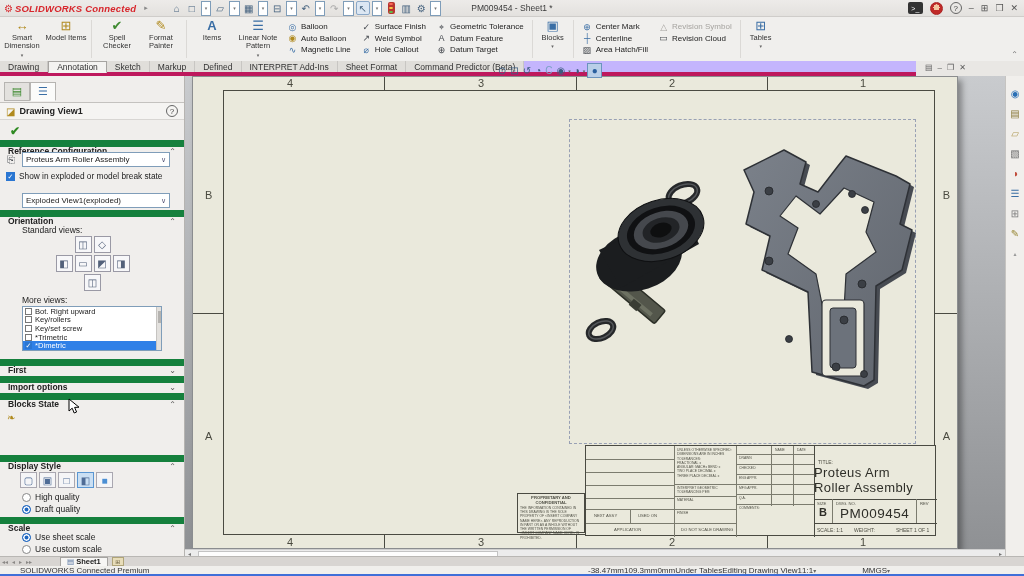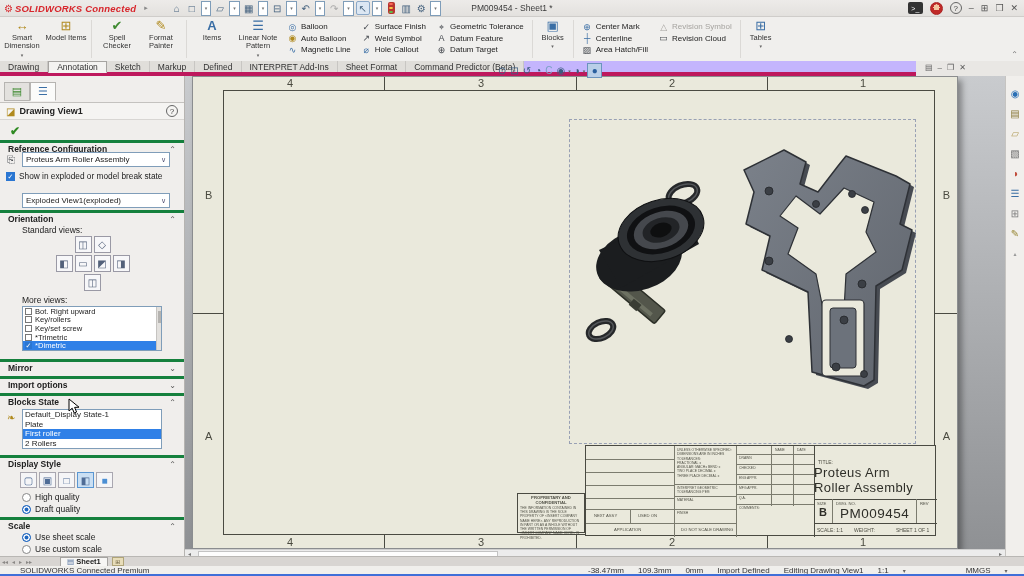--- a/index.html
+++ b/index.html
@@ -43,21 +43,21 @@
 
 #panel{position:absolute;left:0;top:76px;width:185px;height:480px;background:#f0eeec;border-right:1px solid #b6b4b1;overflow:hidden;z-index:10}
 .ptabs{position:absolute;left:4px;top:6px;display:flex}
 .ptab{width:26px;height:19px;display:flex;align-items:center;justify-content:center;font-size:11px;border:1px solid #b6b4b1;background:#e3e1de}
 .ptab.active{background:#fbfbfa;border-bottom-color:#fbfbfa}
 .phead{position:absolute;left:0;top:26px;width:100%;height:18px;border-top:1px solid #c4c2bf;border-bottom:1px solid #d8d6d3;display:flex;align-items:center;padding:0 6px;background:#f5f4f2}
 .phead .ic{color:#b08a1e;font-size:10px;margin-right:4px}
 .phead .t{font-weight:700;font-size:9px}
 .phead .help{margin-left:auto}
 .pcheck{position:absolute;left:10px;top:48px;color:#2f8a22;font-size:12px;font-weight:700}
-.sec{position:absolute;left:0;width:100%;height:15px;border-top:3px solid #15803d;display:flex;align-items:center;padding:0 8px;background:#f0eeec}
+.sec{position:absolute;left:0;width:100%;height:15px;border-top:7px solid #15803d;display:flex;align-items:center;padding:0 8px;background:#f0eeec}
 .sec .t{font-weight:700;font-size:8.5px;color:#222}
 .sec .ch{margin-left:auto;color:#555;font-size:8px}
 .dd{background:#fff;border:1px solid #7f9db9;display:flex;align-items:center;padding:0 3px;font-size:8px;height:15px;color:#222}
 .dd .ar{margin-left:auto;color:#557;font-size:7px}
 .cbx{width:9px;height:9px;border:1px solid #777;background:#fff;display:inline-flex;align-items:center;justify-content:center;font-size:7px;color:#fff;flex:none}
 .cbx.on{background:#2a76d2;border-color:#2a76d2}
 .rad{width:9px;height:9px;border:1px solid #888;border-radius:50%;background:#fff;display:inline-block;position:relative;flex:none}
 .rad.on{border-color:#1e66c0;background:#1e66c0;box-shadow:inset 0 0 0 1.5px #fff}
 .lbox{background:#fff;border:1px solid #7f9db9;overflow:hidden;position:absolute}
 .lrow{display:flex;align-items:center;gap:3px;height:8.6px;padding:0 2px;font-size:7.6px;white-space:nowrap}
@@ -98,21 +98,21 @@
 #taskpane{position:absolute;left:1005px;top:76px;width:19px;height:481px;background:#f1efec;border-left:1px solid #c6c4c1;display:flex;flex-direction:column;align-items:center;padding-top:10px;gap:5px;z-index:20}
 .tp{width:15px;height:15px;display:flex;align-items:center;justify-content:center;font-size:10px}
 
 #sheetbar{position:absolute;left:0;top:556px;width:1024px;height:10px;background:#d8d5d2;border-top:1px solid #b9b7b4;display:flex;align-items:center;font-size:7px;z-index:40}
 .nav{color:#8b8986;font-size:6px;padding:0 2px}
 #sheettab{background:#f7f6f4;border:1px solid #a6a4a1;height:10px;display:flex;align-items:center;padding:0 6px;font-weight:700;font-size:7.5px;gap:2px;margin-left:26px}
 .addsheet{width:12px;height:9px;background:#e8ddb9;border:1px solid #b0a478;margin-left:4px;display:flex;align-items:center;justify-content:center;font-size:6px;color:#6d6344}
 
 #statusbar{position:absolute;left:0;top:566px;width:1024px;height:8px;background:#f0efec;display:flex;align-items:center;font-size:8px;color:#333;z-index:40}
 #statusbar .brand{padding-left:20px}
-#sb-right{position:absolute;left:588px;display:flex;gap:14px;align-items:center}
+#sb-right{position:absolute;left:588px;display:flex;align-items:center}
 #bluebar{position:absolute;left:0;top:574px;width:1024px;height:2px;background:#3f6fd8;z-index:41}
 
 #cursor{position:absolute;left:68px;top:398px;z-index:90}
 </style>
 </head>
 <body>
 
 <div id="titlebar">
   <span class="sw-gear">⚙</span>
   <span class="sw-name">SOLIDWORKS Connected</span>
@@ -368,47 +368,33 @@
     <div class="lrow sel">
         <span class="cbx on">✓</span>
         <span>*Dimetric</span>
       </div>
     <div class="scrollv" style="right:0;top:0;height:45px">
         <i></i>
       </div>
   </div>
 
   <div class="sec" style="top:283px">
-    <span class="t">Mirror</span>
+    <span class="t">First</span>
     <span class="ch">⌄</span>
   </div>
   <div class="sec" style="top:300px">
     <span class="t">Import options</span>
     <span class="ch">⌄</span>
   </div>
 
   <div class="sec" style="top:317px">
     <span class="t">Blocks State</span>
     <span class="ch">⌃</span>
   </div>
   <span class="abs c-gold" style="left:7px;top:336px;font-size:10px">❧</span>
-  <div class="lbox" style="left:22px;top:333px;width:140px;height:40px">
-    <div class="lrow" style="height:9.5px;font-size:8px">
-        <span>Default_Display State-1</span>
-      </div>
-    <div class="lrow" style="height:9.5px;font-size:8px">
-        <span>Plate</span>
-      </div>
-    <div class="lrow sel" style="height:9.5px;font-size:8px">
-        <span>First roller</span>
-      </div>
-    <div class="lrow" style="height:9.5px;font-size:8px">
-        <span>2 Rollers</span>
-      </div>
-  </div>
 
   <div class="sec" style="top:379px">
     <span class="t">Display Style</span>
     <span class="ch">⌃</span>
   </div>
   <div class="abs" style="left:20px;top:396px;display:flex">
     <span class="stylebtn">▢</span>
     <span class="stylebtn">▣</span>
     <span class="stylebtn">□</span>
     <span class="stylebtn on">◧</span>
@@ -644,21 +630,21 @@
   </span>
   <span class="addsheet">⊞</span>
 </div>
 
 <div id="statusbar">
   <span class="brand">SOLIDWORKS Connected Premium</span>
   <span id="sb-right">
     <span>-38.47mm</span>
     <span>109.3mm</span>
     <span>0mm</span>
-    <span>Import Defined</span>
+    <span>Under Tables</span>
     <span>Editing Drawing View1</span>
     <span>1:1</span>
     <span style="font-size:6px;color:#666">▾</span>
     <span style="margin-left:46px">MMGS</span>
     <span style="font-size:6px;color:#666">▾</span>
   </span>
 </div>
 <div id="bluebar"></div>
 
 <svg id="cursor" width="12" height="17" viewBox="0 0 12 17">

